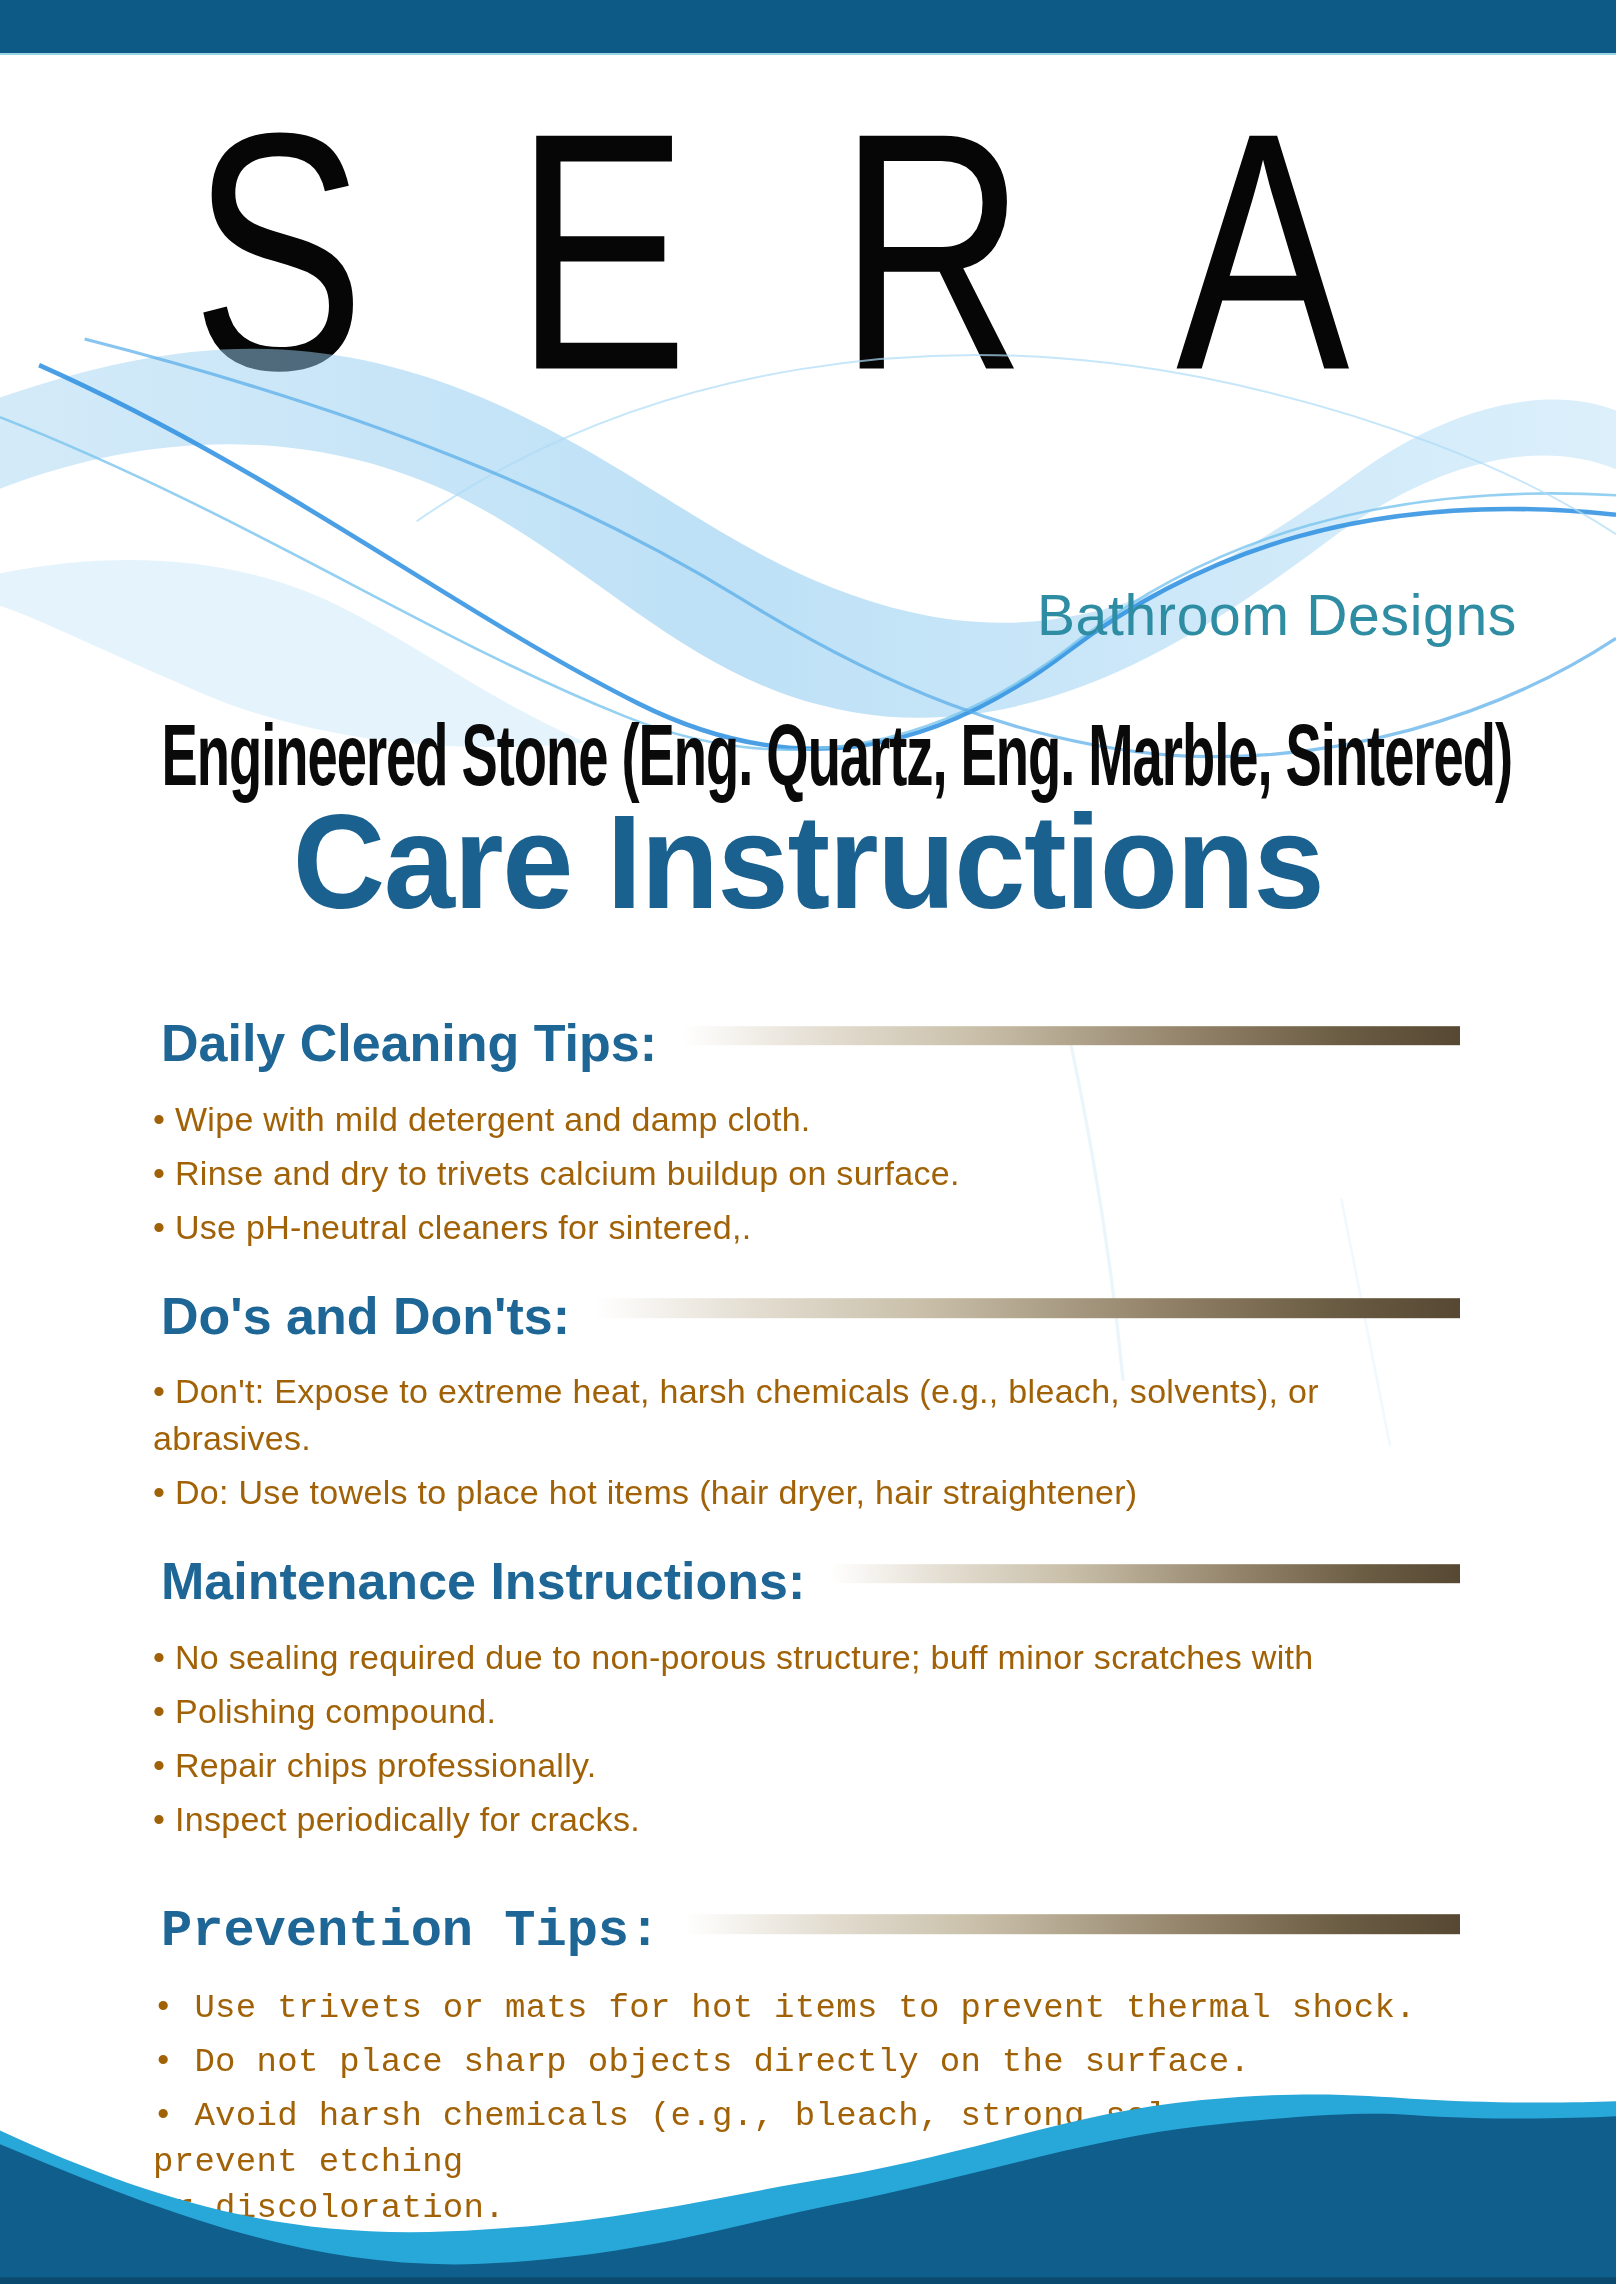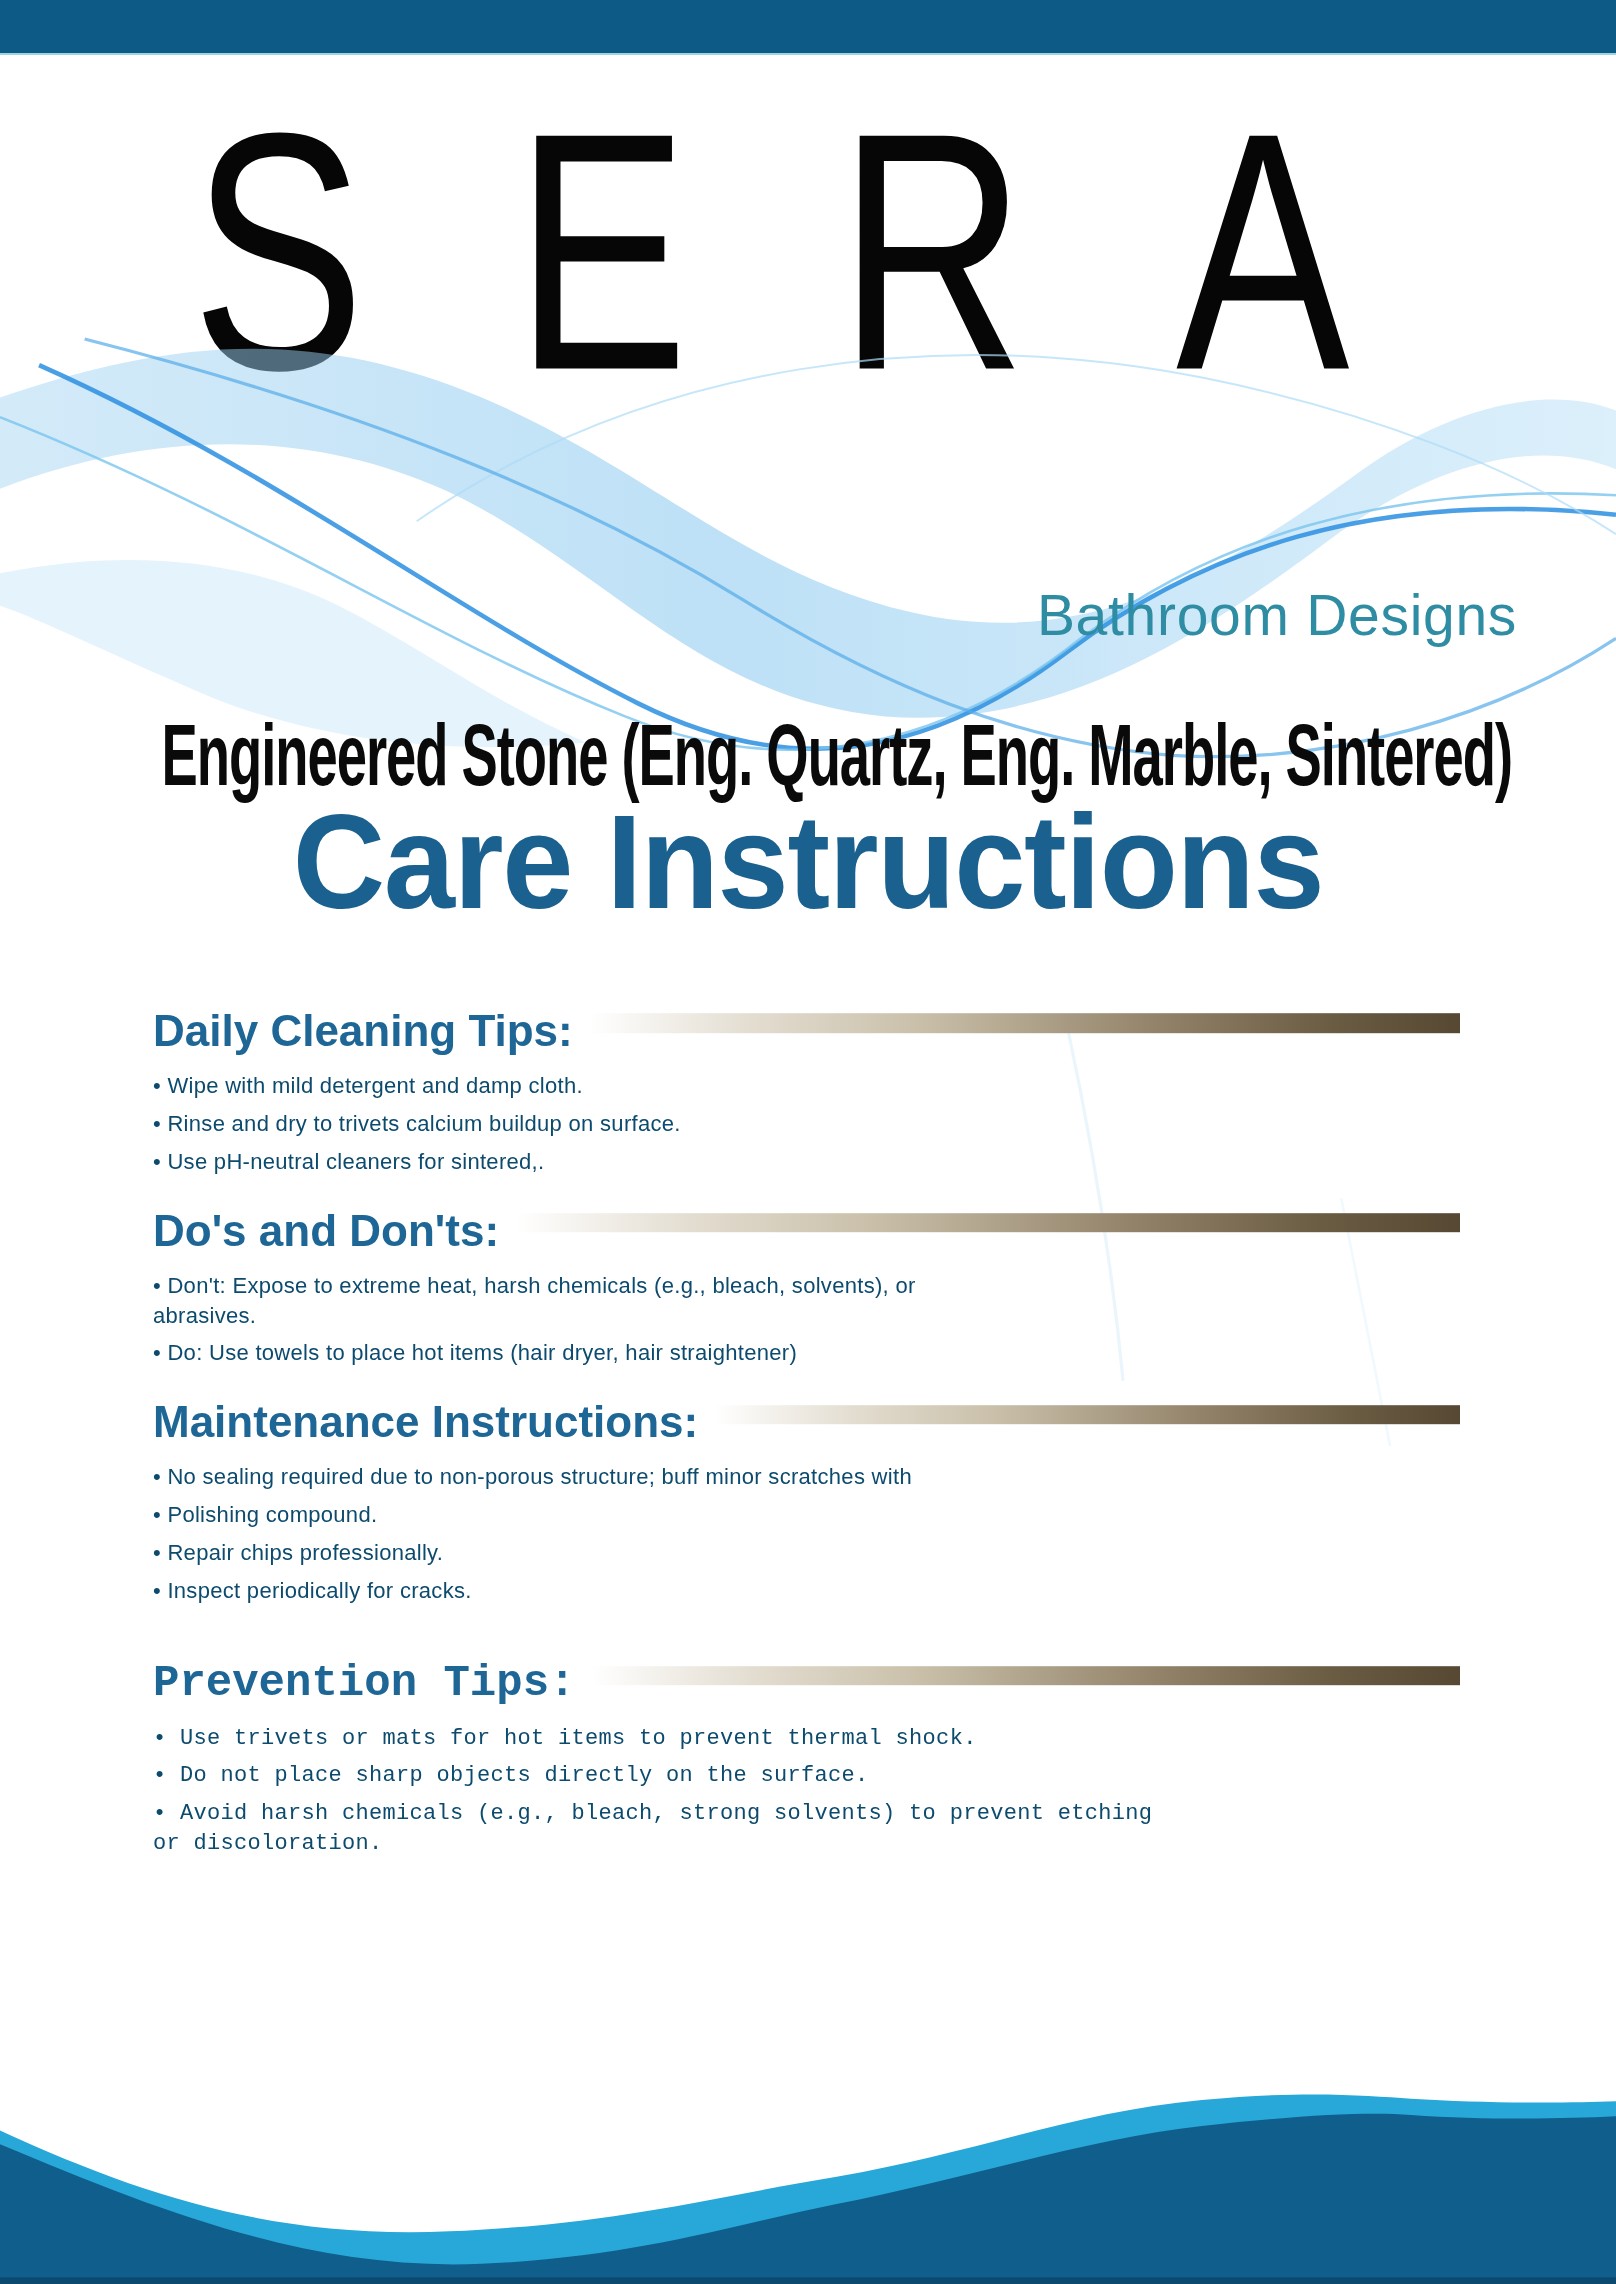--- a/index.html
+++ b/index.html
@@ -37,33 +37,33 @@
     font-size:128px;font-weight:700;color:#1b6190;letter-spacing:-1.3px;line-height:1.05;
     transform:scaleY(1.04);transform-origin:center top;
   }
   
   .content{position:absolute;top:1008px;left:153px;width:1307px;}
   .section{margin-top:31px;}
   .section:first-child{margin-top:0;}
   .section.prevention{margin-top:55px;font-family:Liberation Mono, monospace;}
   .heading-row{display:flex;align-items:center;}
   .heading-row h2{
-    margin:0;font-size:44px;font-weight:700;color:#1d6695;
+    margin:8px;font-size:52px;font-weight:700;color:#1d6695;
     line-height:1.05;letter-spacing:0;white-space:nowrap;
   }
   .heading-bar{
     flex:1;height:19.5px;margin-left:17px;transform:translateY(-7.8px);
     background:linear-gradient(90deg, rgba(255,255,255,0) 0%, #e4ded2 18%,
                #c9bfa9 38%, #93836а 65%, #6b5c44 85%, #564832 100%);
     background:linear-gradient(90deg, rgba(255,255,255,0) 0%, #e4ded2 18%,
                #c9bfa9 38%, #93836a 65%, #6b5c44 85%, #564832 100%);
   }
   .bullets{margin-top:17px;}
   .bullet{
-    margin:0 0 7.8px 0;font-size:22px;font-weight:400;color:#0c4a6e;
+    margin:0 0 7.8px 0;font-size:34px;font-weight:400;color:#a16207;
     line-height:1.36;letter-spacing:0.3px;white-space:pre-line;
   }
 </style>
 </head>
 <body>
 
 <div class="top-bar"></div>
 
 <div class="brand">SERA</div>
 

